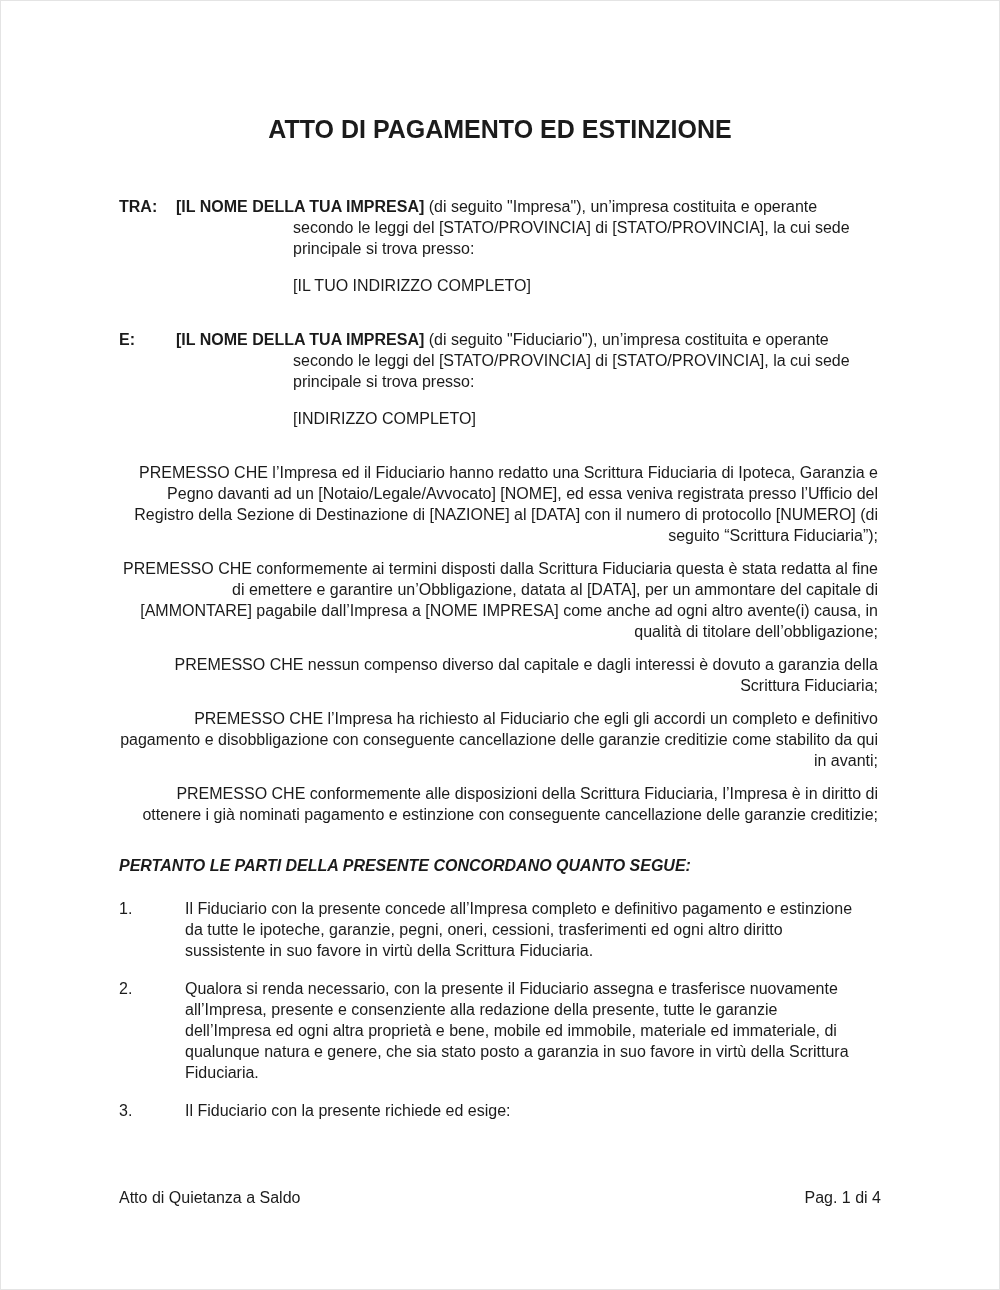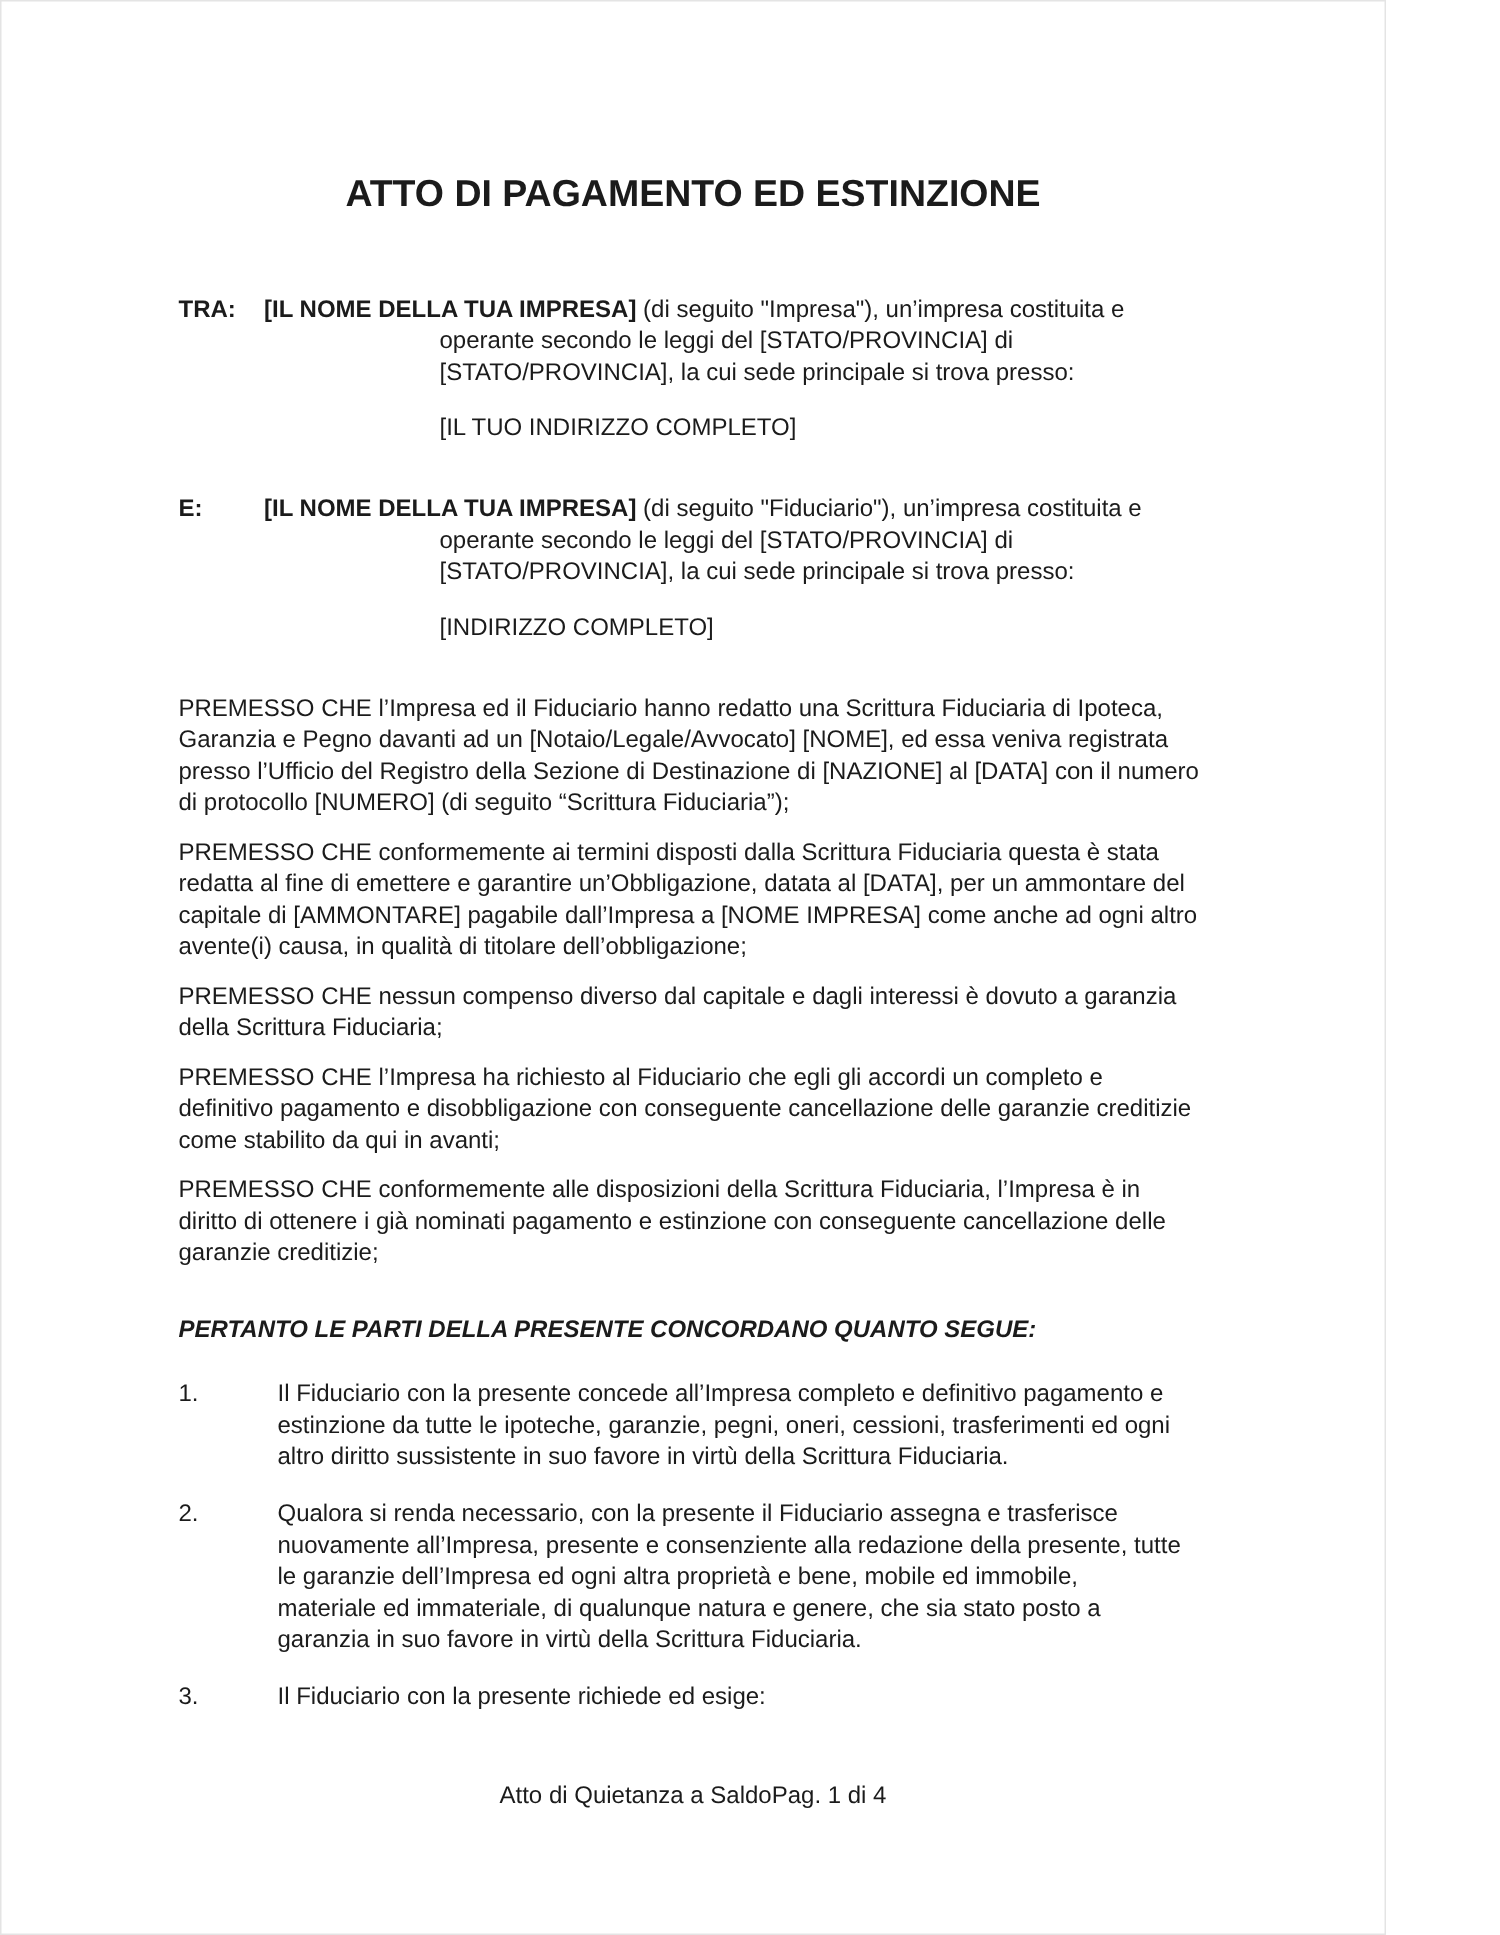--- a/index.html
+++ b/index.html
@@ -1,21 +1,21 @@
 <!DOCTYPE html>
 <html><head>
 <meta charset="utf-8">
 <style>
   html, body {
     margin: 0;
     padding: 0;
     background: #ffffff;
   }
   .page {
-    width: 924px;
+    width: 1000px;
     height: 1290px;
     box-sizing: border-box;
     position: relative;
     background: #ffffff;
     border: 1px solid #e4e4e4;
     font-family: "Liberation Sans", "DejaVu Sans", sans-serif;
     color: #1b1b1b;
     font-size: 16px;
     line-height: 21px;
     padding: 113px 118px 0 118px;
@@ -49,20 +49,21 @@
     font-weight: bold;
   }
   .party-address {
     margin: 0 0 0 174px;
   }
   .recitals {
     margin: 0 0 0 0;
   }
   .recital {
     margin: 0 3px 12px 0;
+    text-align: right;
   }
   .agreement-heading {
     font-weight: bold;
     margin: 30px 0 22px 0;
     font-style: italic;
   }
   .clause {
     position: relative;
     padding-left: 49px;
     margin: 0 0 11px 0;
@@ -74,21 +75,21 @@
   }
   .clause-text {
     margin: 17px;
   }
   .footer {
     position: absolute;
     left: 118px;
     right: 118px;
     top: 1186px;
     display: flex;
-    justify-content: center;
+    justify-content: space-between;
   }
 </style>
 </head>
 <body>
 
 <div class="page">
 
   <h1 class="title">ATTO DI PAGAMENTO ED ESTINZIONE</h1>
 
 

